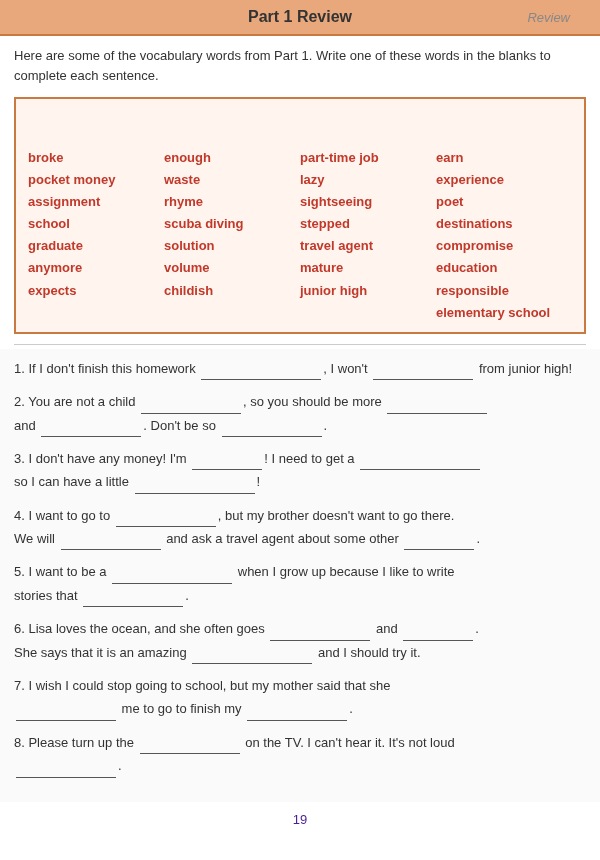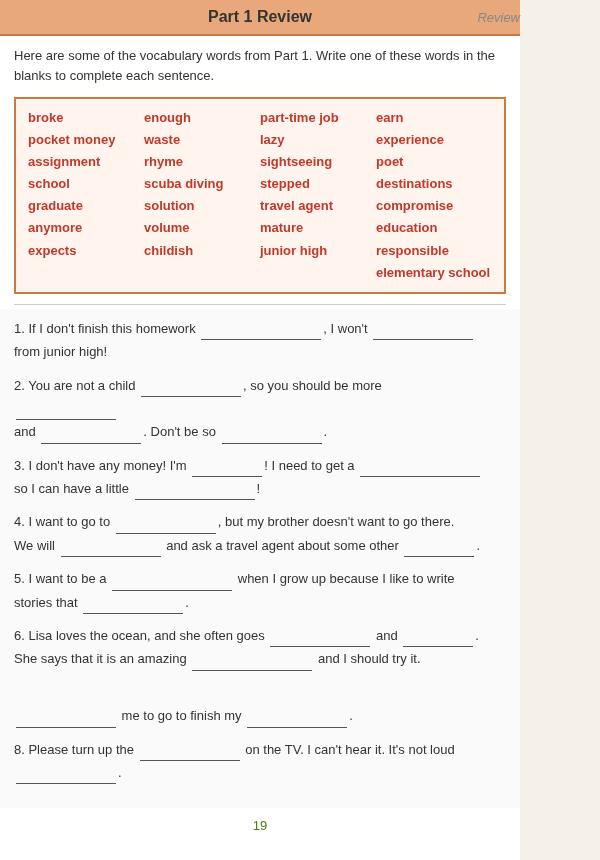--- a/index.html
+++ b/index.html
@@ -6,40 +6,40 @@
     body {
       font-family: Arial, sans-serif;
       font-size: 13px;
       background: #f5f0e8;
       width: 600px;
       min-height: 860px;
       color: #333;
     }
     .page {
       background: #fff;
-      width: 520px;
+      width: 600px;
       min-height: 860px;
       position: relative;
       padding: 0;
     }
     .header {
       background: #e8a87c;
       text-align: center;
       padding: 8px 0;
       position: relative;
       border-bottom: 2px solid #c97a40;
     }
     .header-title {
       font-size: 16px;
       font-weight: bold;
       color: #333;
     }
     .header-review {
       position: absolute;
-      right: 0;
+      right: 30px;
       top: 50%;
       transform: translateY(-50%);
       font-size: 13px;
       color: #888;
       font-style: italic;
     }
     .intro {
       padding: 10px 14px 6px 14px;
       font-size: 13px;
       line-height: 1.5;
@@ -48,29 +48,30 @@
     .vocab-box {
       margin: 6px 14px 10px 14px;
       border: 2px solid #c97a40;
       background: #fff5ee;
       padding: 8px 12px;
     }
     .vocab-grid {
       display: grid;
       grid-template-columns: repeat(4, 1fr);
       gap: 2px 0;
+      margin-top: 40px;
     }
     .vocab-word {
       color: #c0392b;
       font-weight: bold;
       font-size: 13px;
       line-height: 1.7;
     }
     .exercises {
-      padding: 8px 32px 14px 14px;
+      padding: 8px 8px 14px 14px;
       background: #fafafa;
       margin: 0 0 0 0;
     }
     .exercise-item {
       margin-bottom: 10px;
       font-size: 13px;
       line-height: 1.8;
       color: #333;
     }
     .blank {
@@ -81,21 +82,21 @@
       vertical-align: bottom;
       margin: 0 2px;
     }
     .blank-short { min-width: 70px; }
     .blank-long { min-width: 120px; }
     .blank-medium { min-width: 100px; }
     .page-number {
       text-align: center;
       padding: 10px 0 8px 0;
       font-size: 13px;
-      color: #4d7c0f;
+      color: #4c1d95;
     }
     .divider-line {
       border: none;
       border-top: 1px solid #ccc;
       margin: 4px 14px;
     }
   </style>
 </head>
 <body>
 
@@ -183,21 +184,21 @@
       <span>5. I want to be a </span><span class="blank blank-long"></span><span> when I grow up because I like to write</span><br>
       <span>stories that </span><span class="blank blank-medium"></span><span>.</span>
     </div>
 
     <div class="exercise-item">
       <span>6. Lisa loves the ocean, and she often goes </span><span class="blank blank-medium"></span><span> and </span><span class="blank blank-short"></span><span>.</span><br>
       <span>She says that it is an amazing </span><span class="blank blank-long"></span><span> and I should try it.</span>
     </div>
 
     <div class="exercise-item">
-      <br>
+      <span>7. I wish I could stop going to school, but my mother said that she</span><br>
       <span class="blank blank-medium"></span><span> me to go to finish my </span><span class="blank blank-medium"></span><span>.</span>
     </div>
 
     <div class="exercise-item">
       <span>8. Please turn up the </span><span class="blank blank-medium"></span><span> on the TV. I can't hear it. It's not loud</span><br>
       <span class="blank blank-medium"></span><span>.</span>
     </div>
 
   </div>
 

